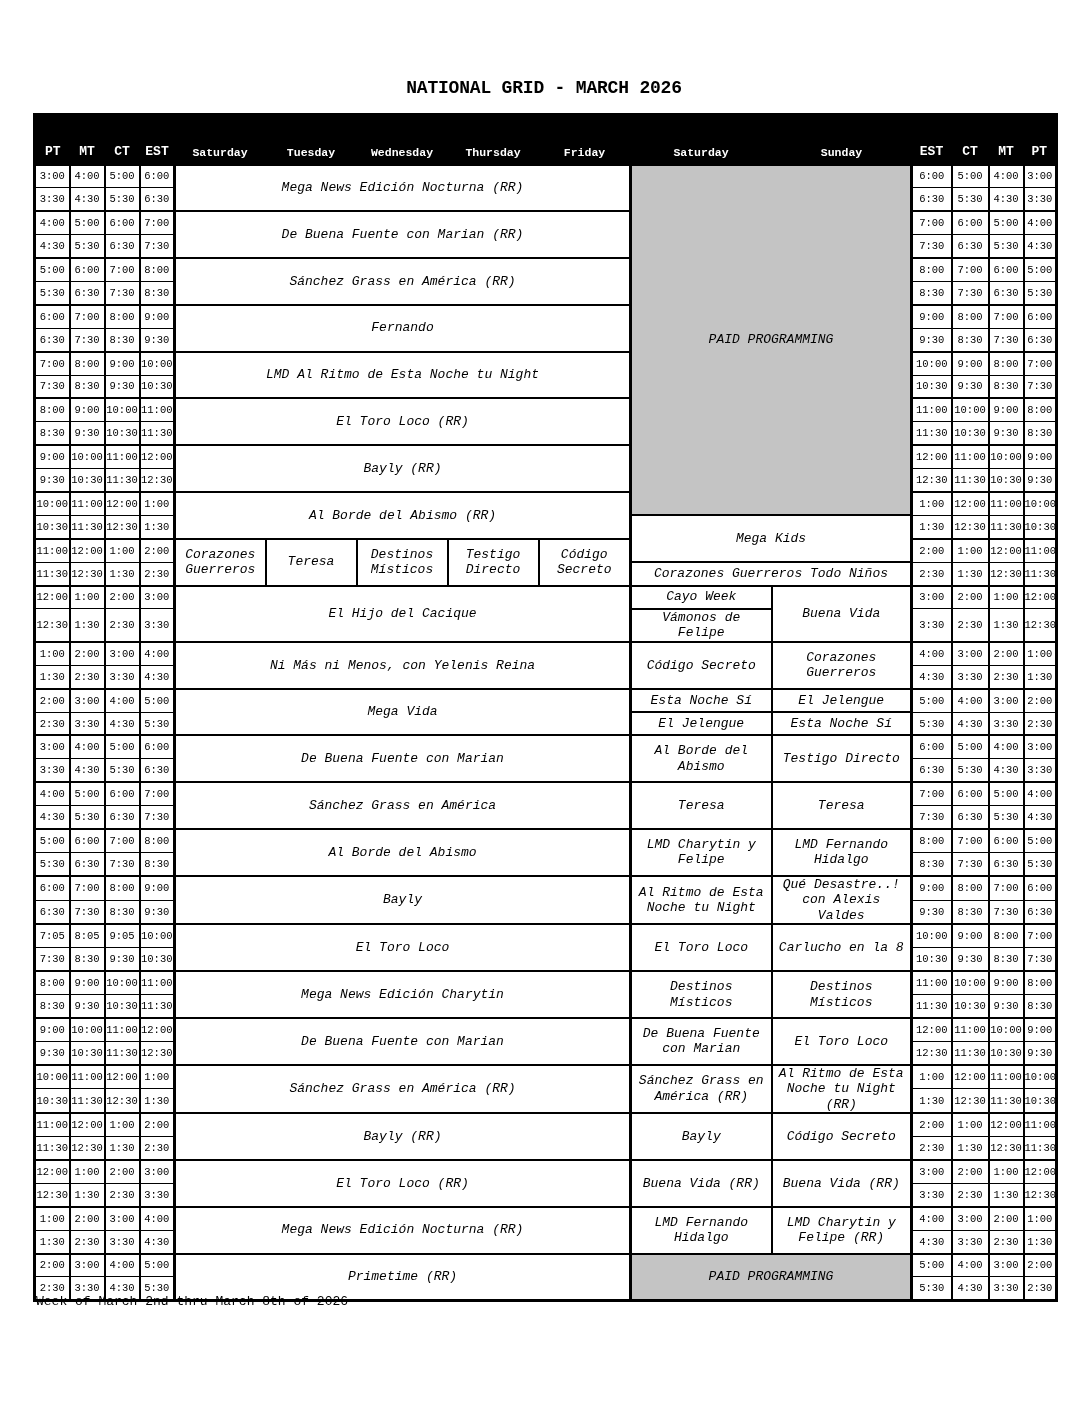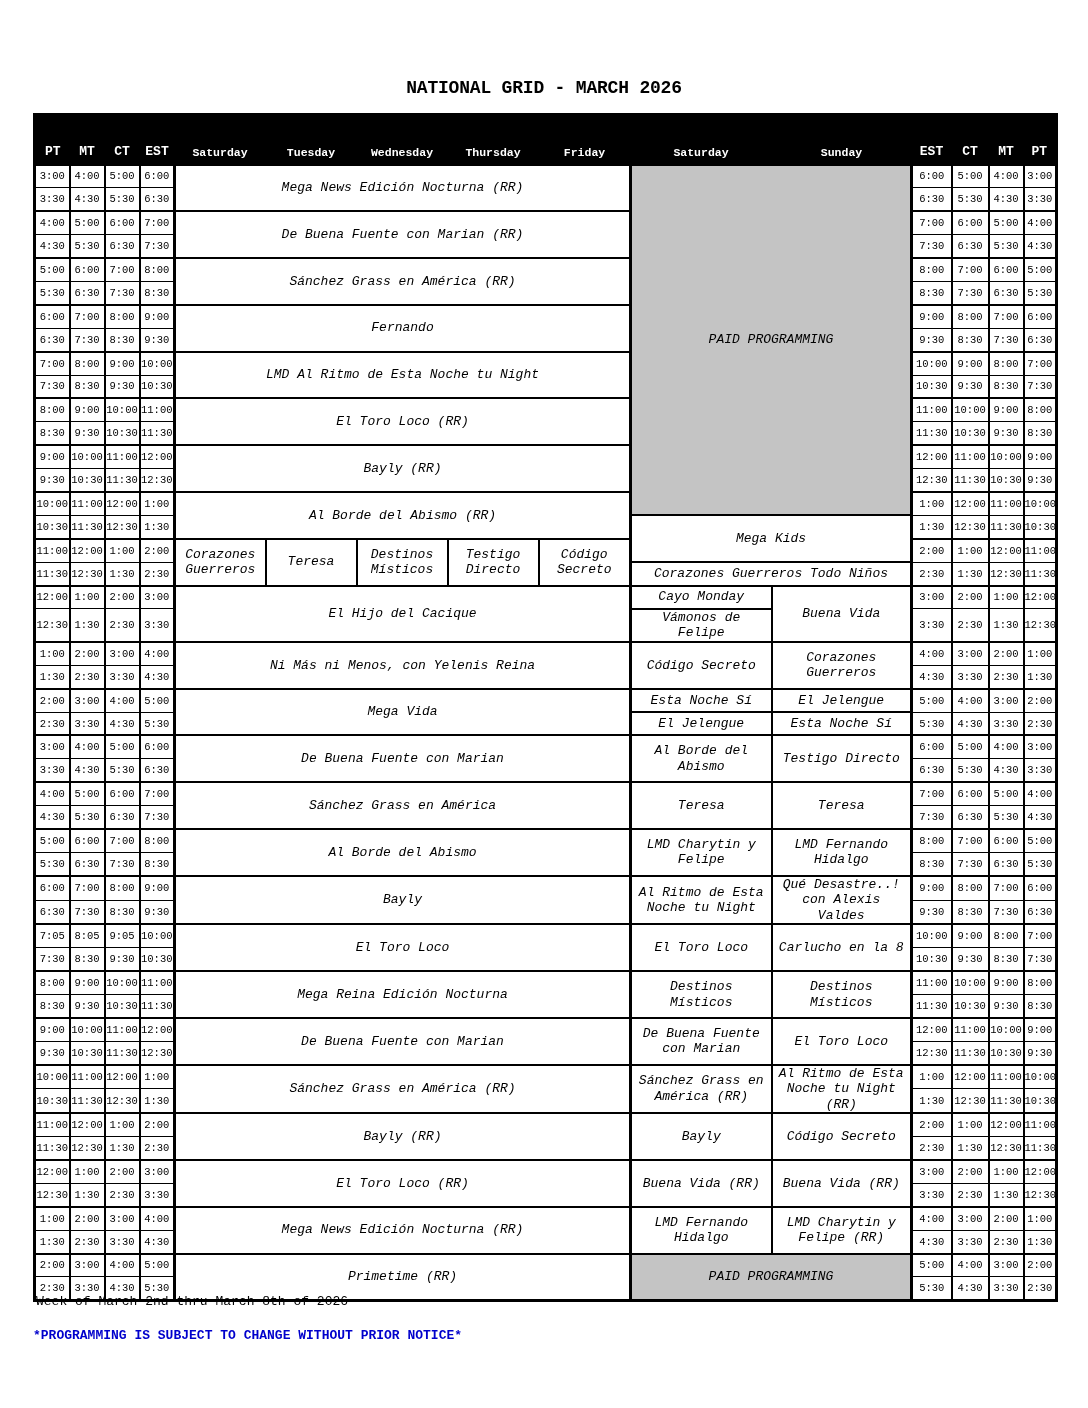--- a/index.html
+++ b/index.html
@@ -268,21 +268,21 @@
           <td class="t">1:30</td>
           <td class="t">12:30</td>
           <td class="t">11:30</td>
         </tr>
         <tr class="even">
           <td class="t">12:00</td>
           <td class="t">1:00</td>
           <td class="t">2:00</td>
           <td class="t lend">3:00</td>
           <td class="prog" rowspan="2" colspan="5">El Hijo del Cacique</td>
-          <td class="prog satL" rowspan="1">Cayo Monday</td>
+          <td class="prog satL" rowspan="1">Cayo Week</td>
           <td class="prog sunR" rowspan="2">Buena Vida</td>
           <td class="t rstart">3:00</td>
           <td class="t">2:00</td>
           <td class="t">1:00</td>
           <td class="t">12:00</td>
         </tr>
         <tr class="odd">
           <td class="t">12:30</td>
           <td class="t">1:30</td>
           <td class="t">2:30</td>
@@ -454,21 +454,21 @@
           <td class="t rstart">10:30</td>
           <td class="t">9:30</td>
           <td class="t">8:30</td>
           <td class="t">7:30</td>
         </tr>
         <tr class="even">
           <td class="t">8:00</td>
           <td class="t">9:00</td>
           <td class="t">10:00</td>
           <td class="t lend">11:00</td>
-          <td class="prog" rowspan="2" colspan="5">Mega Reina Edición Nocturna</td>
+          <td class="prog" rowspan="2" colspan="5">Mega News Edición Charytin</td>
           <td class="prog satL" rowspan="2">Destinos Místicos</td>
           <td class="prog sunR" rowspan="2">Destinos Místicos</td>
           <td class="t rstart">11:00</td>
           <td class="t">10:00</td>
           <td class="t">9:00</td>
           <td class="t">8:00</td>
         </tr>
         <tr class="odd">
           <td class="t">8:30</td>
           <td class="t">9:30</td>
@@ -613,14 +613,13 @@
           <td class="t lend">5:30</td>
           <td class="t rstart">5:30</td>
           <td class="t">4:30</td>
           <td class="t">3:30</td>
           <td class="t">2:30</td>
         </tr>
       </tbody>
   </table>
 
   <div class="weeknote">Week of March 2nd thru March 8th of 2026</div>
-  <div class="notice">*PROGRAMMING IS SUBJECT TO CHANGE WITHOUT PRIOR NOTICE*</div>
 </div>
 
 </body></html>

